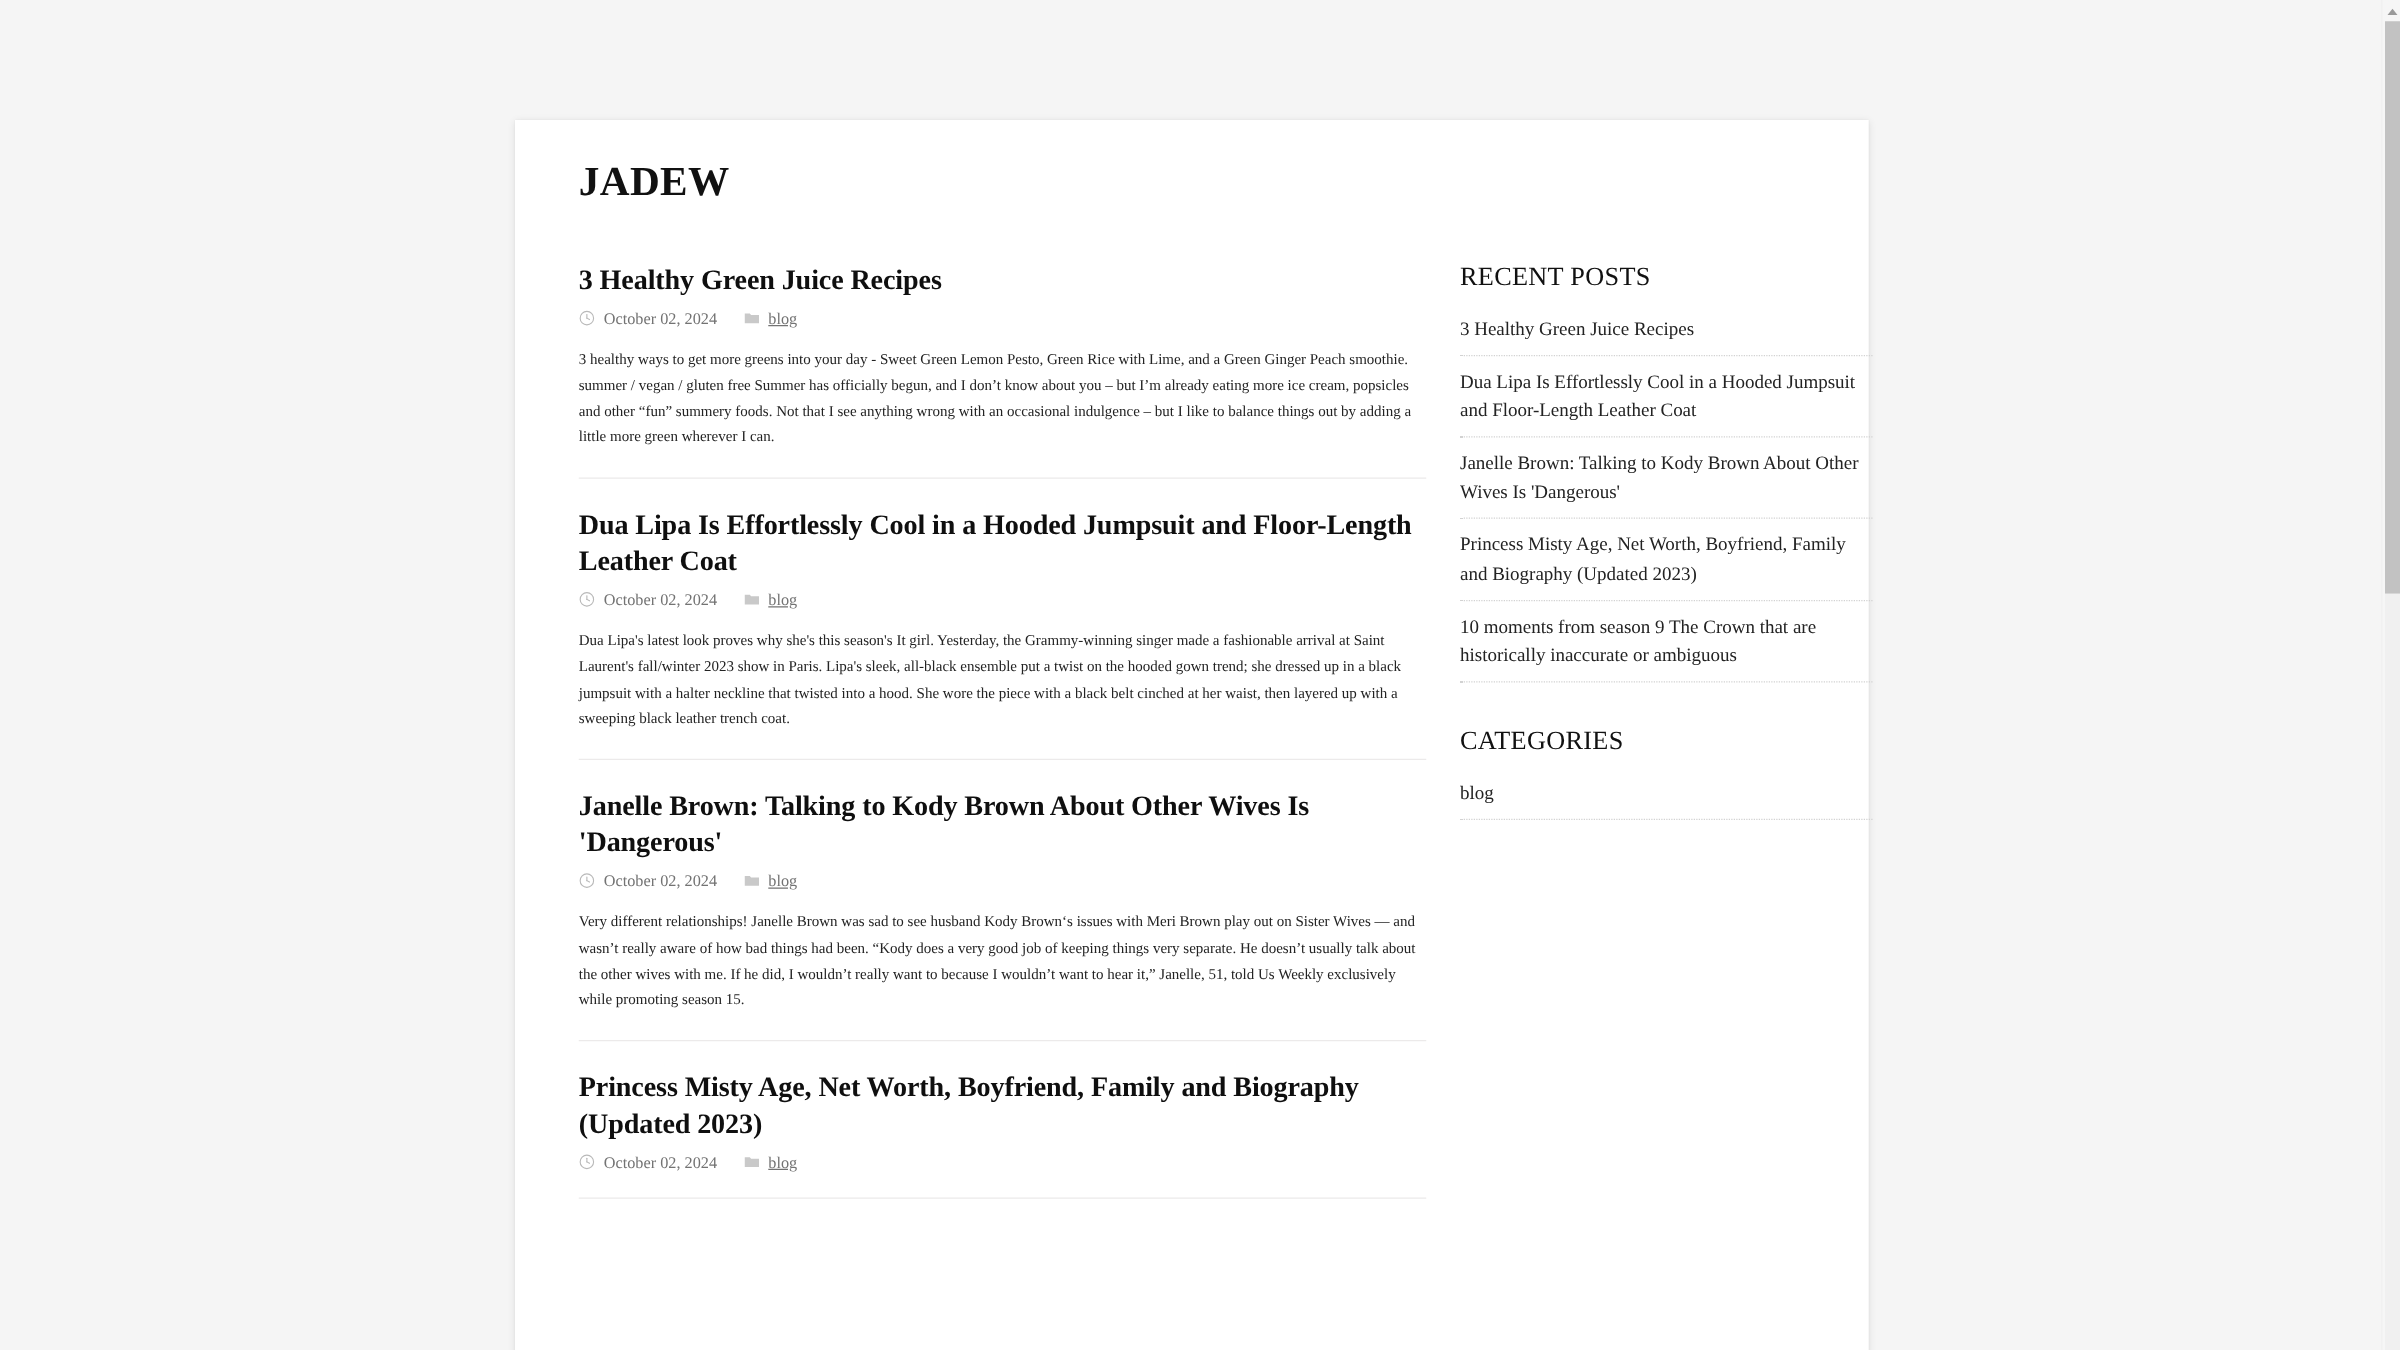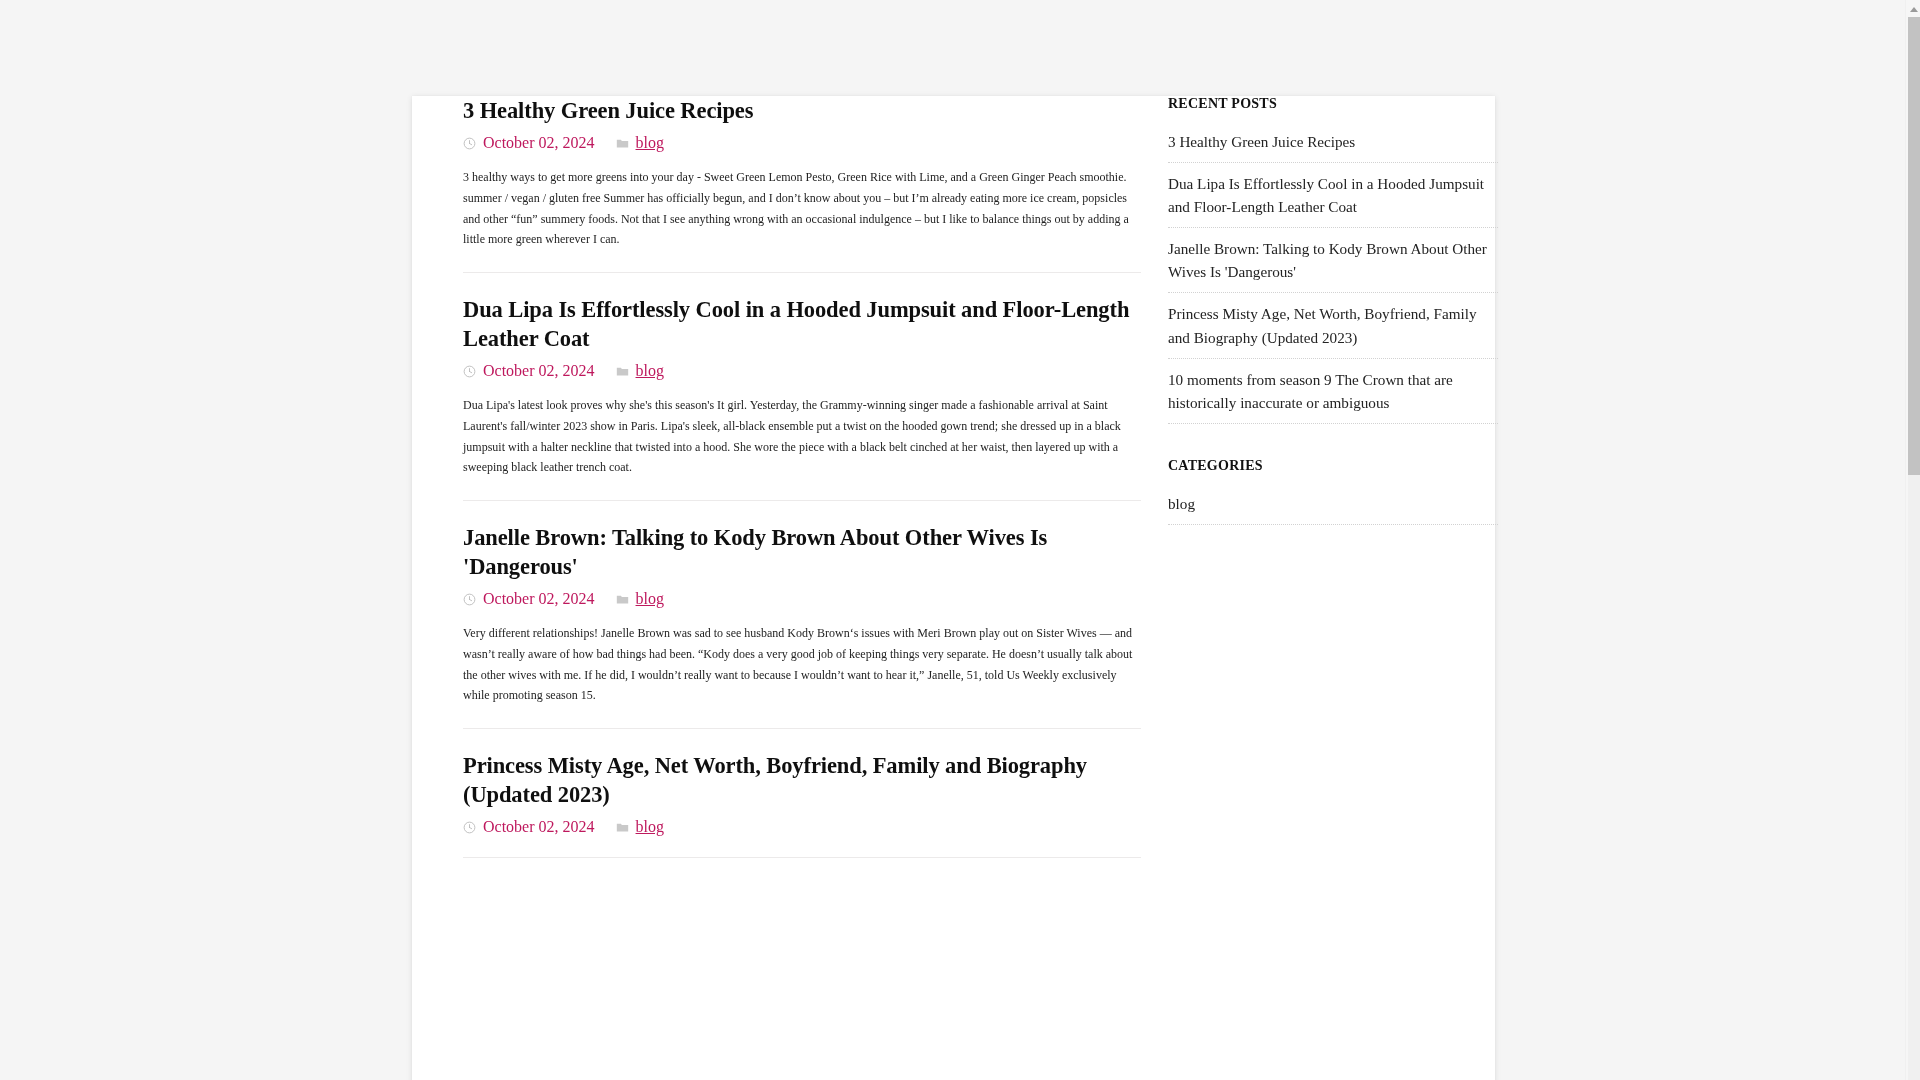--- a/index.html
+++ b/index.html
@@ -94,39 +94,39 @@
     font-size: 13.5px;
     color: #9c9c9c;
     line-height: 1;
   }
   .meta-group {
     display: flex;
     align-items: center;
     gap: 7px;
   }
   .meta-group + .meta-group { margin-left: 14px; }
-  .meta-text { color: #be185d; font-size: 16px; }
+  .meta-text { color: #737373; font-size: 13px; }
 
   .icon-svg { display: block; }
 
   .post-excerpt {
     margin-top: 16px;
     font-size: 12px;
     line-height: 1.72;
     color: #232323;
     text-align: left;
   }
 
   
   .widget { margin-bottom: 34px; }
 
   .widget-title {
     font-family: "Liberation Serif", "DejaVu Serif", serif;
-    font-size: 14px;
-    font-weight: bold;
+    font-size: 21px;
+    font-weight: normal;
     color: #111111;
     letter-spacing: 0.25px;
     margin-bottom: 18px;
   }
 
   .widget-list { list-style: none; }
 
   .widget-list li {
     border-bottom: 1px dotted #d2d2d2;
     padding: 0 0 9px 0;
@@ -184,20 +184,23 @@
     background: #f0f0f0;
   }
 </style>
 </head>
 <body>
 
 <div class="viewport">
 
   <div class="card">
 
+    <header class="site-header">
+      <h1 class="site-title">JADEW</h1>
+    </header>
 
     <div class="layout">
 
       <main class="main-col">
 
         <article class="post">
           <h2 class="post-title">3 Healthy Green Juice Recipes</h2>
           <div class="post-meta">
             <span class="meta-group">
               <span>

